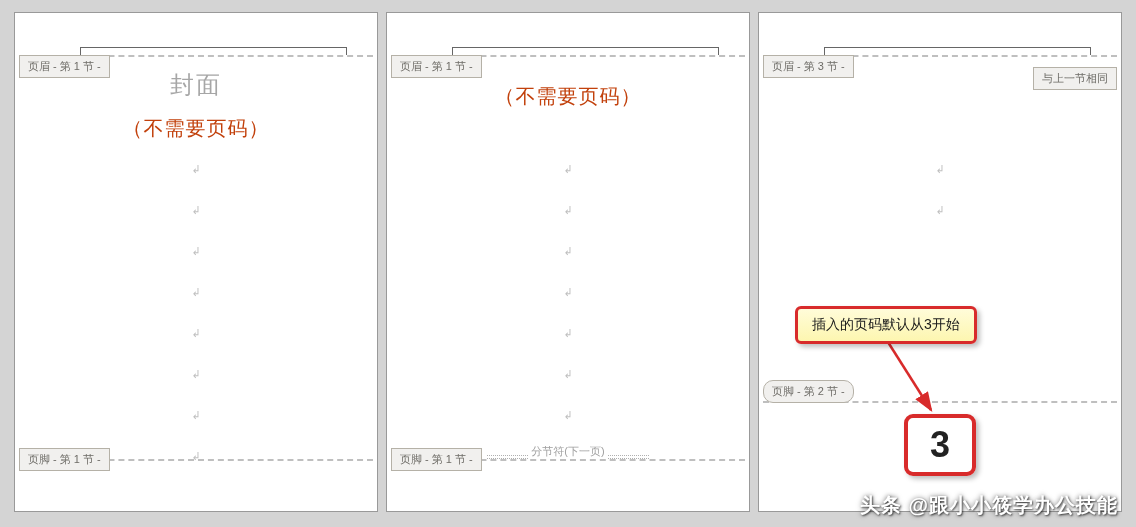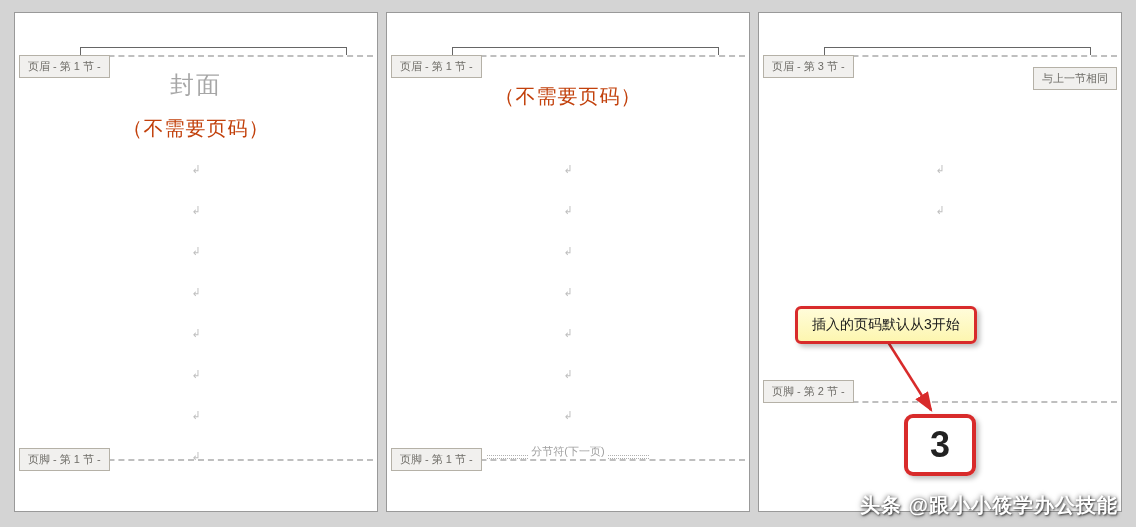--- a/index.html
+++ b/index.html
@@ -68,20 +68,21 @@
       left: 4px;
     }
     .tag-footer {
       left: 4px;
     }
     .p1 .tag-footer, .p2 .tag-footer {
       bottom: 40px;
     }
     .p3 .tag-footer {
       bottom: 108px;
+      border-radius: 10px;
     }
     .tag-same {
       top: 54px;
       right: 4px;
       margin-left: 16px;
     }
     .content {
       position: absolute;
       top: 56px;
       left: 0;

